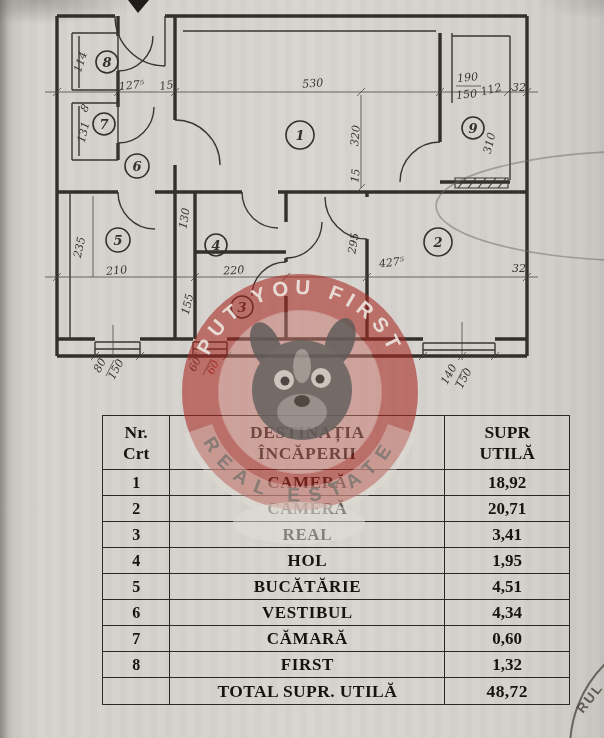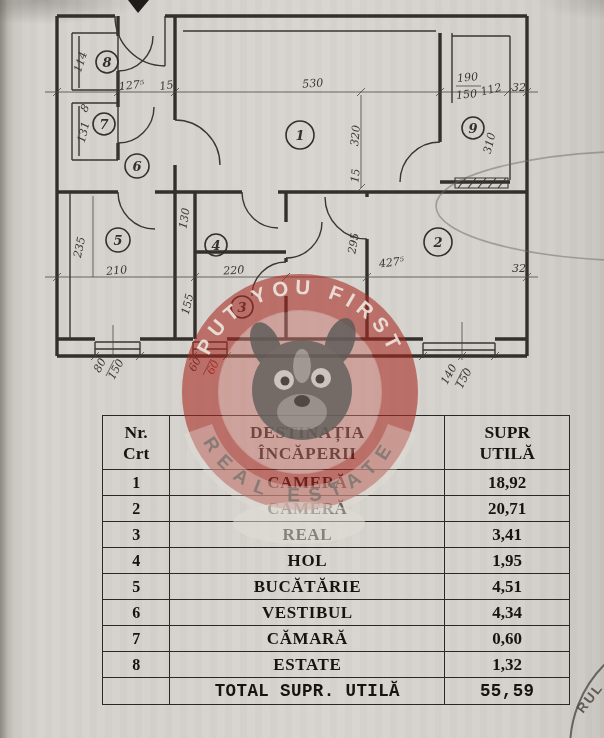--- a/index.html
+++ b/index.html
@@ -24,21 +24,21 @@
          fill:#332f2b;text-anchor:middle;}
   .area-table{position:absolute;left:102px;top:415px;width:468px;border-collapse:collapse;
               color:#17140f;table-layout:fixed;}
   .area-table td{border:1.9px solid #2b2723;text-align:center;vertical-align:middle;
                  padding:0;font-weight:bold;overflow:hidden;}
   .area-table .c-nr{width:66px;font-size:16px;margin-left:45px;}
   .area-table .c-name{width:273px;font-size:17px;letter-spacing:.6px;}
   .area-table .c-area{width:123px;font-size:17px;}
   .area-table tr.hdr td{height:53px;font-size:17.5px;line-height:1.18;}
   .area-table tr.r td{height:25px;}
-  .area-table tr.tot td{height:26px;font-size:17.5px;letter-spacing:.4px;font-family:Liberation Mono, monospace;}
+  .area-table tr.tot td{height:26px;font-size:17.5px;letter-spacing:.4px;}
   .overlay{position:absolute;left:0;top:0;pointer-events:none;}
   .wm-top{font-family:"Liberation Sans",sans-serif;font-size:20.5px;font-weight:bold;
           letter-spacing:6px;fill:rgba(234,228,220,.92);}
   .wm-bot{font-family:"Liberation Sans",sans-serif;font-size:19px;font-weight:bold;
           letter-spacing:10px;fill:rgba(122,118,112,.85);}
   .stamp-t{font-family:"Liberation Sans",sans-serif;font-size:13.5px;font-weight:bold;
            letter-spacing:2px;fill:rgba(75,70,62,.85);}
 </style>
 </head>
 <body>
@@ -186,27 +186,27 @@
           <td class="c-name">VESTIBUL</td>
           <td class="c-area">4,34</td>
         </tr>
         <tr class="r">
           <td class="c-nr">7</td>
           <td class="c-name">CĂMARĂ</td>
           <td class="c-area">0,60</td>
         </tr>
         <tr class="r">
           <td class="c-nr">8</td>
-          <td class="c-name">ESTATE</td>
+          <td class="c-name">FIRST</td>
           <td class="c-area">1,32</td>
         </tr>
         <tr class="tot">
           <td class="c-nr"></td>
           <td class="c-name">TOTAL SUPR. UTILĂ</td>
-          <td class="c-area">55,59</td>
+          <td class="c-area">48,72</td>
         </tr>
       </tbody>
   </table>
 
   <svg class="overlay" width="604" height="738" viewBox="0 0 604 738">
     <defs>
       <path id="arcTop" d="M215,441 A98,98 0 1 1 385,441"></path>
       <path id="arcBottom" d="M198,429 A108,108 0 0 0 402,429"></path>
     </defs>
 

